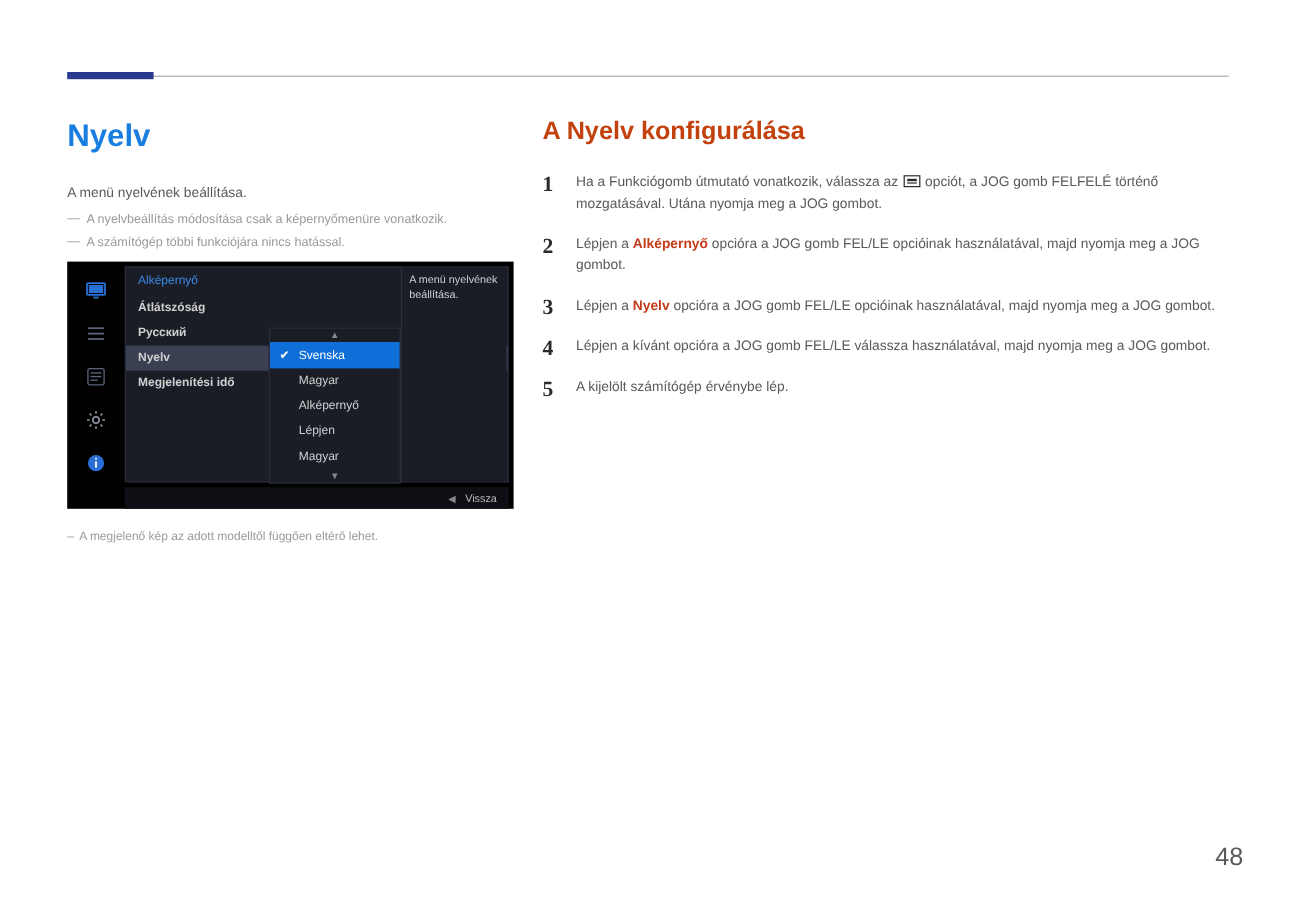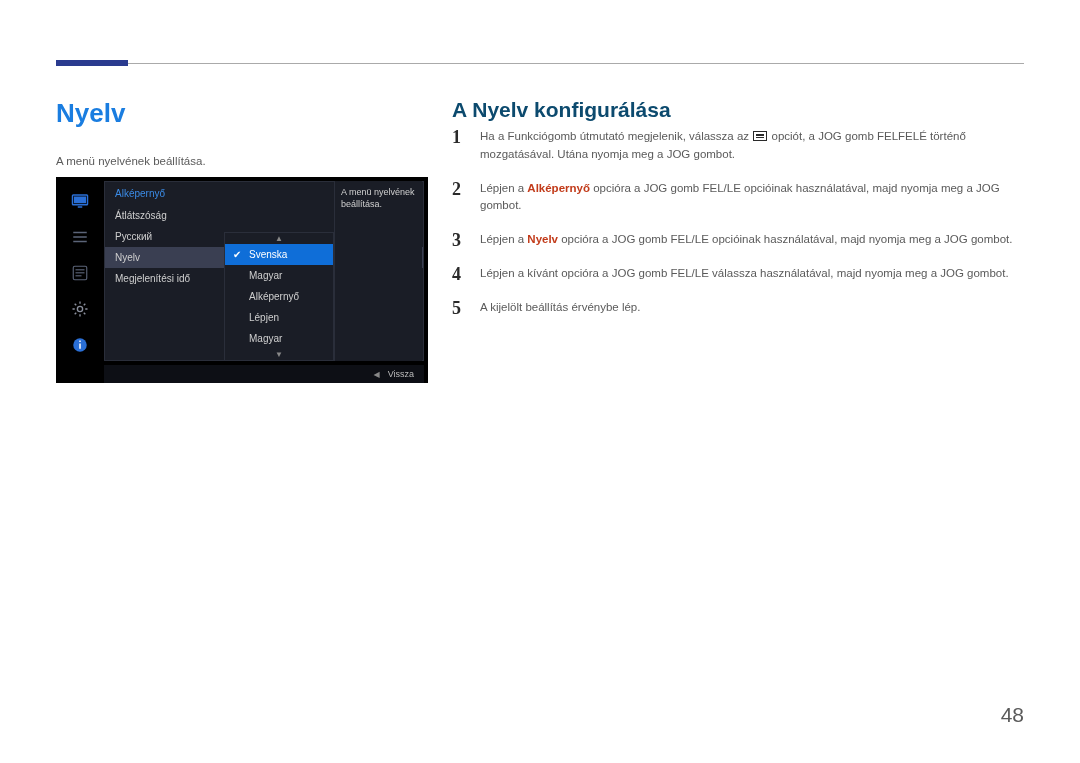--- a/index.html
+++ b/index.html
@@ -118,20 +118,21 @@
       padding: 6px 10px;
       color: #3b8be6;
       font-size: 10px;
     }
     .osd-row {
       padding: 5px 10px;
       display: flex;
       justify-content: space-between;
       font-size: 10px;
       color: #cfcfcf;
+      font-weight: bold;
     }
     .osd-row.sel { background: #3a3f52; }
     .osd-right-info {
       position: absolute;
       right: 6px;
       top: 4px;
       width: 88px;
       font-size: 9px;
       color: #cfcfcf;
       line-height: 1.3;
@@ -167,22 +168,22 @@
       justify-content: flex-end;
       align-items: center;
       gap: 8px;
       background: #0d0f15;
     }
     .osd-footer .tri { font-size: 8px; color: #888; }
     
     h2.right-title {
       font-size: 21px;
       font-weight: 600;
-      color: #0c4a6e;
-      margin-bottom: 6px;
+      color: #c2410c;
+      margin-bottom: 22px;
     }
     .steps { list-style: none; }
     .step {
       display: flex;
       gap: 14px;
       margin-bottom: 16px;
       font-size: 11.5px;
       color: #5a5a5a;
       line-height: 1.55;
     }
@@ -208,35 +209,37 @@
       content: "";
       position: absolute;
       left: 2px; right: 2px;
       height: 1.5px;
       background: #2a2a2a;
     }
     .menu-glyph::before { top: 2px; }
     .menu-glyph::after { bottom: 2px; }
     .page-num {
       position: absolute;
-      right: 56px;
+      right: 44px;
       bottom: 36px;
       font-size: 21px;
       color: #5a5a5a;
     }
   </style>
 </head>
 <body>
 
 <div class="header-line"></div>
 <div class="header-accent"></div>
 
 <div class="left-col">
   <h2 class="left-title">Nyelv</h2>
   <p class="desc-line">A menü nyelvének beállítása.</p>
+  <p class="sub-line">A nyelvbeállítás módosítása csak a képernyőmenüre vonatkozik.</p>
+  <p class="sub-line">A számítógép többi funkciójára nincs hatással.</p>
 
   <div class="osd">
     <div class="osd-sidebar">
       <div class="osd-sidebar-icon">
         <svg viewBox="0 0 24 24">
             <rect x="2" y="4" width="20" height="13" rx="1" fill="none" stroke="#2a6fd6" stroke-width="2"></rect>
             <rect x="4" y="6" width="16" height="9" fill="#2a6fd6"></rect>
             <rect x="9" y="19" width="6" height="2" fill="#2a6fd6"></rect>
           </svg>
       </div>
@@ -313,47 +316,48 @@
       </div>
       <div class="osd-dd-arrow">▼</div>
     </div>
 
     <div class="osd-footer">
       <span class="tri">◀</span>
       <span>Vissza</span>
     </div>
   </div>
 
+  <p class="foot-line">A megjelenő kép az adott modelltől függően eltérő lehet.</p>
 </div>
 
 <div class="right-col">
   <h2 class="right-title">A Nyelv konfigurálása</h2>
   <ol class="steps">
     <li class="step">
       <span class="step-num">1</span>
       <span>
-        <span>Ha a Funkciógomb útmutató megjelenik, válassza az </span><span class="menu-glyph"></span><span> opciót, a JOG gomb FELFELÉ történő mozgatásával. Utána nyomja meg a JOG gombot.</span>
+        <span>Ha a Funkciógomb útmutató vonatkozik, válassza az </span><span class="menu-glyph"></span><span> opciót, a JOG gomb FELFELÉ történő mozgatásával. Utána nyomja meg a JOG gombot.</span>
       </span>
     </li>
     <li class="step">
       <span class="step-num">2</span>
       <span>
         <span>Lépjen a </span><span class="emph">Alképernyő</span><span> opcióra a JOG gomb FEL/LE opcióinak használatával, majd nyomja meg a JOG gombot.</span>
       </span>
     </li>
     <li class="step">
       <span class="step-num">3</span>
       <span>
         <span>Lépjen a </span><span class="emph">Nyelv</span><span> opcióra a JOG gomb FEL/LE opcióinak használatával, majd nyomja meg a JOG gombot.</span>
       </span>
     </li>
     <li class="step">
       <span class="step-num">4</span>
       <span>Lépjen a kívánt opcióra a JOG gomb FEL/LE válassza használatával, majd nyomja meg a JOG gombot.</span>
     </li>
     <li class="step">
       <span class="step-num">5</span>
-      <span>A kijelölt beállítás érvénybe lép.</span>
+      <span>A kijelölt számítógép érvénybe lép.</span>
     </li>
   </ol>
 </div>
 
 <div class="page-num">48</div>
 
 </body></html>

